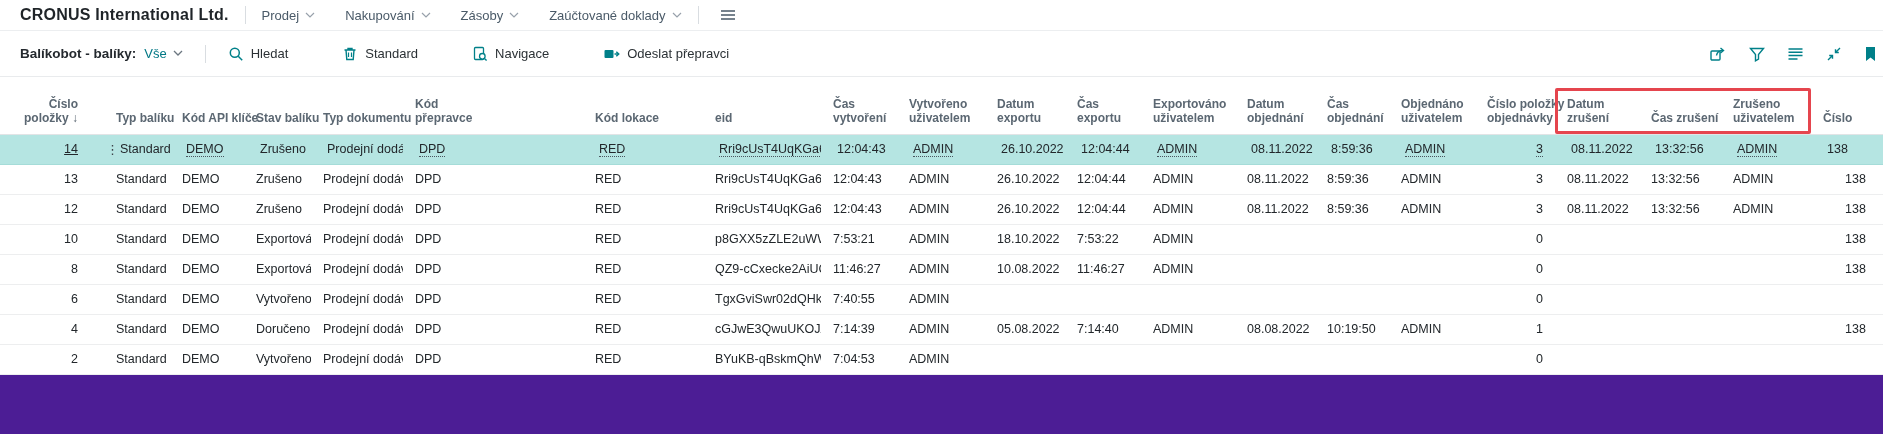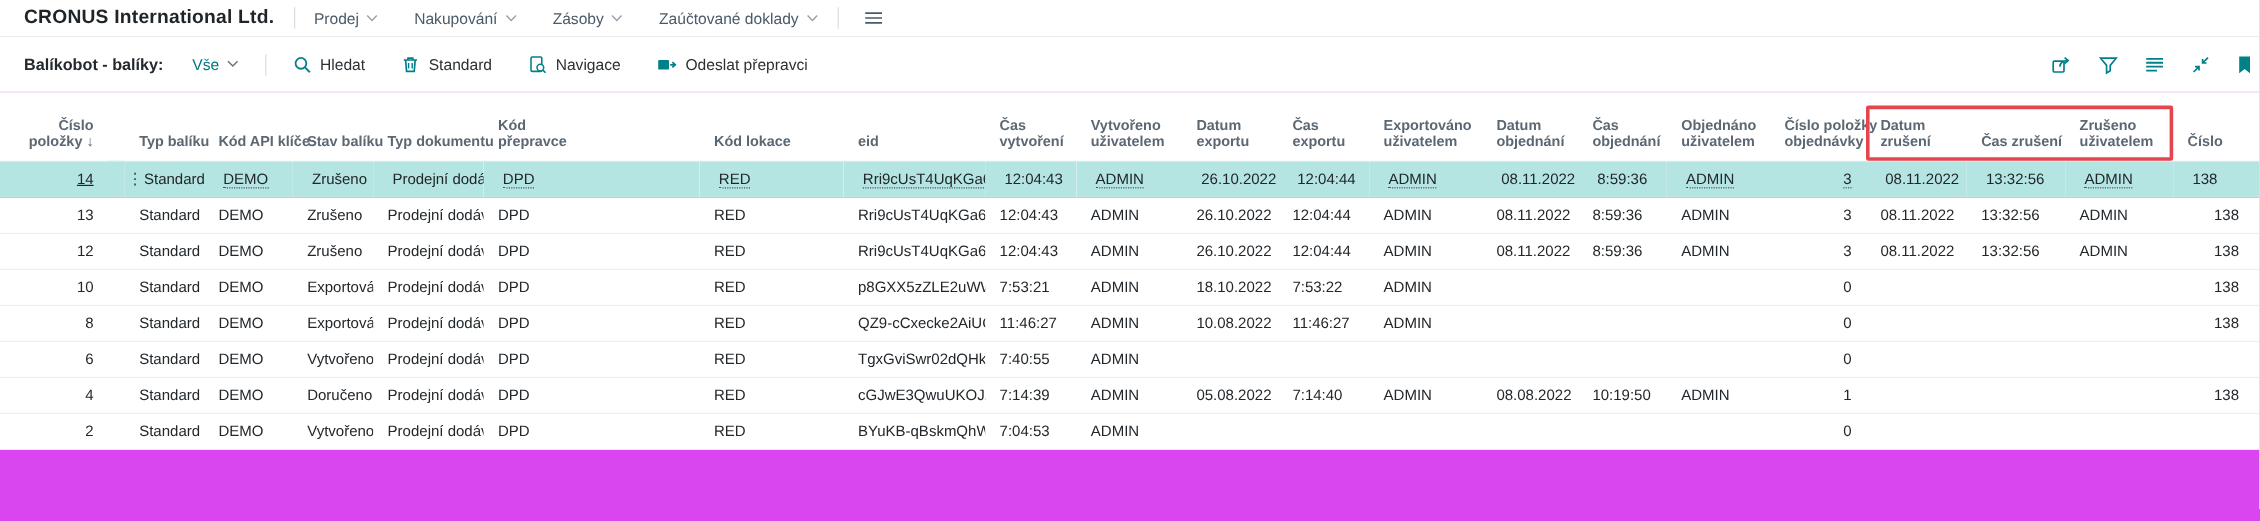--- a/index.html
+++ b/index.html
@@ -1,35 +1,35 @@
 <!DOCTYPE html>
 <html><head>
 <meta charset="utf-8">
 <style>
   * { box-sizing: border-box; margin: 0; padding: 0; }
   html,body { width:1883px; height:434px; overflow:hidden; background:#fff;
     font-family:"Liberation Sans","DejaVu Sans",sans-serif; }
-  .app { width:1883px; height:434px; background:#d946ef; }
+  .app { width:1883px; height:434px; background:#4c1d95; }
 
   
   .topbar { height:30px; display:flex; align-items:center; padding-left:20px; background:#fff; }
   .company { font-size:16px; font-weight:bold; color:#1f2428; letter-spacing:.2px; }
   .v-div { width:1px; height:18px; background:#d9dde1; margin:0 16px; }
   .menus { display:flex; align-items:flex-start; gap:30px; }
   .menu-item { display:inline-flex; align-items:center; gap:6px; font-size:13px; color:#4a5a68; cursor:pointer; }
   .chev { width:10px; height:7px; }
   .hamburger { display:inline-flex; align-items:center; cursor:pointer; padding:2px 4px; background:none; border:none; }
 
   
   .toolbar { height:47px; border-top:1px solid #eceef0; border-bottom:1px solid #e9ebed;
     display:flex; align-items:center; padding:0 6px 0 20px; background:#fff; }
   .list-title { font-size:13.5px; font-weight:bold; color:#24292e; }
-  .view-filter { display:inline-flex; align-items:center; gap:6px; margin-left:24px;
+  .view-filter { display:inline-flex; align-items:center; gap:6px; margin-left:8px;
     font-size:13px; color:#007784; cursor:pointer; background:none; border:none; font-family:inherit; }
-  .actions { display:flex; align-items:center; gap:30px; }
+  .actions { display:flex; align-items:center; gap:54px; }
   .action-btn { display:inline-flex; align-items:center; gap:7px; font-size:13px; color:#2b3135;
     background:none; border:none; cursor:pointer; font-family:inherit; }
   .action-btn svg { display:block; }
   .toolbar-right { margin-left:auto; display:flex; align-items:center; gap:22px; }
   .icon-btn { background:none; border:none; cursor:pointer; display:inline-flex; padding:0; }
 
   
   .grid-wrap { position:relative; width:1883px; overflow:hidden; background:#fff; }
   table { border-collapse:collapse; table-layout:fixed; width:1884px; }
   th { height:57px; vertical-align:bottom; padding:0 12px 9px 12px; font-weight:bold;

